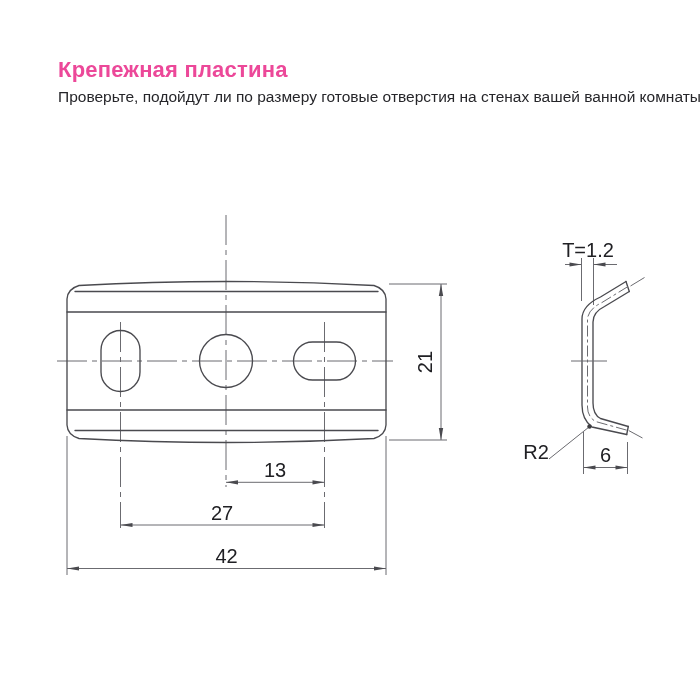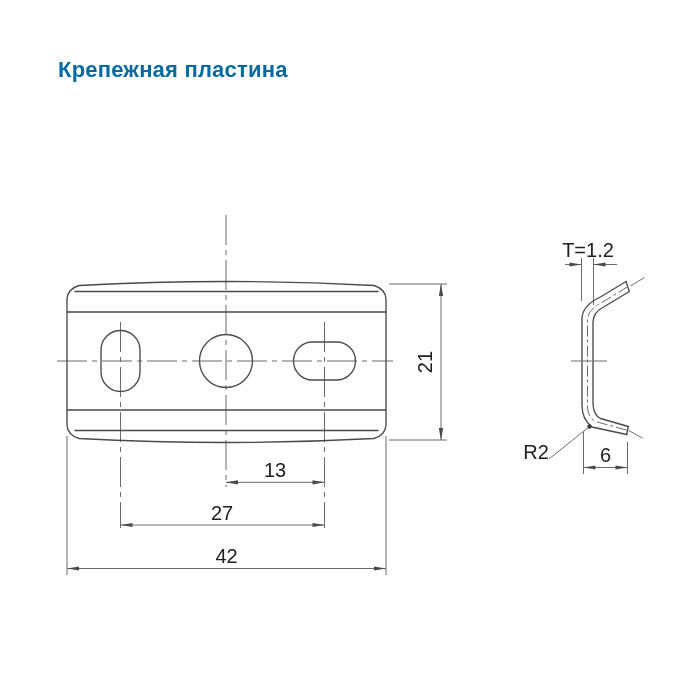--- a/index.html
+++ b/index.html
@@ -1,37 +1,38 @@
 <!DOCTYPE html>
 <html><head>
 <meta charset="utf-8">
 <style>
   html,body{margin:0;padding:0;background:#ffffff;}
   #stage{position:relative;width:700px;height:700px;background:#ffffff;overflow:hidden;
          font-family:"Liberation Sans", sans-serif;}
   .title{position:absolute;left:58px;top:57px;font-size:22px;font-weight:bold;
-         color:#0369a1;letter-spacing:.2px;white-space:nowrap;}
+         color:#ec4899;letter-spacing:.2px;white-space:nowrap;}
   .desc{position:absolute;left:58px;top:86px;font-size:15.5px;line-height:22px;
         color:#26262a;white-space:nowrap;}
   svg{position:absolute;left:0;top:0;}
   .outline{stroke:#4a4a4f;stroke-width:1.35;fill:none;stroke-linecap:round;}
   .aux{stroke:#6b6b70;stroke-width:1;fill:none;}
   .cline{stroke:#6b6b70;stroke-width:1;fill:none;stroke-dasharray:30 5 5 5;}
   .mline{stroke:#6b6b70;stroke-width:1;fill:none;stroke-dasharray:11 3 3 3;}
   .arrow{fill:#4a4a4f;stroke:none;}
   .dot{fill:#3c3c40;stroke:none;}
   text{font-family:"Liberation Sans", sans-serif;fill:#202024;font-size:20px;}
 </style>
 </head>
 <body>
 
 <div id="stage">
 
   <div class="title">Крепежная пластина</div>
   <div class="desc">
+    <div>Проверьте, подойдут ли по размеру готовые отверстия на стенах вашей ванной комнаты</div>
   </div>
 
   <svg width="700" height="700" viewBox="0 0 700 700">
 
     <g>
 
       <line class="cline" x1="57" y1="361" x2="393" y2="361"></line>
       <line class="cline" x1="120.5" y1="322" x2="120.5" y2="528"></line>
       <line class="cline" x1="226" y1="215" x2="226" y2="487"></line>
       <line class="cline" x1="324.5" y1="322" x2="324.5" y2="528"></line>

